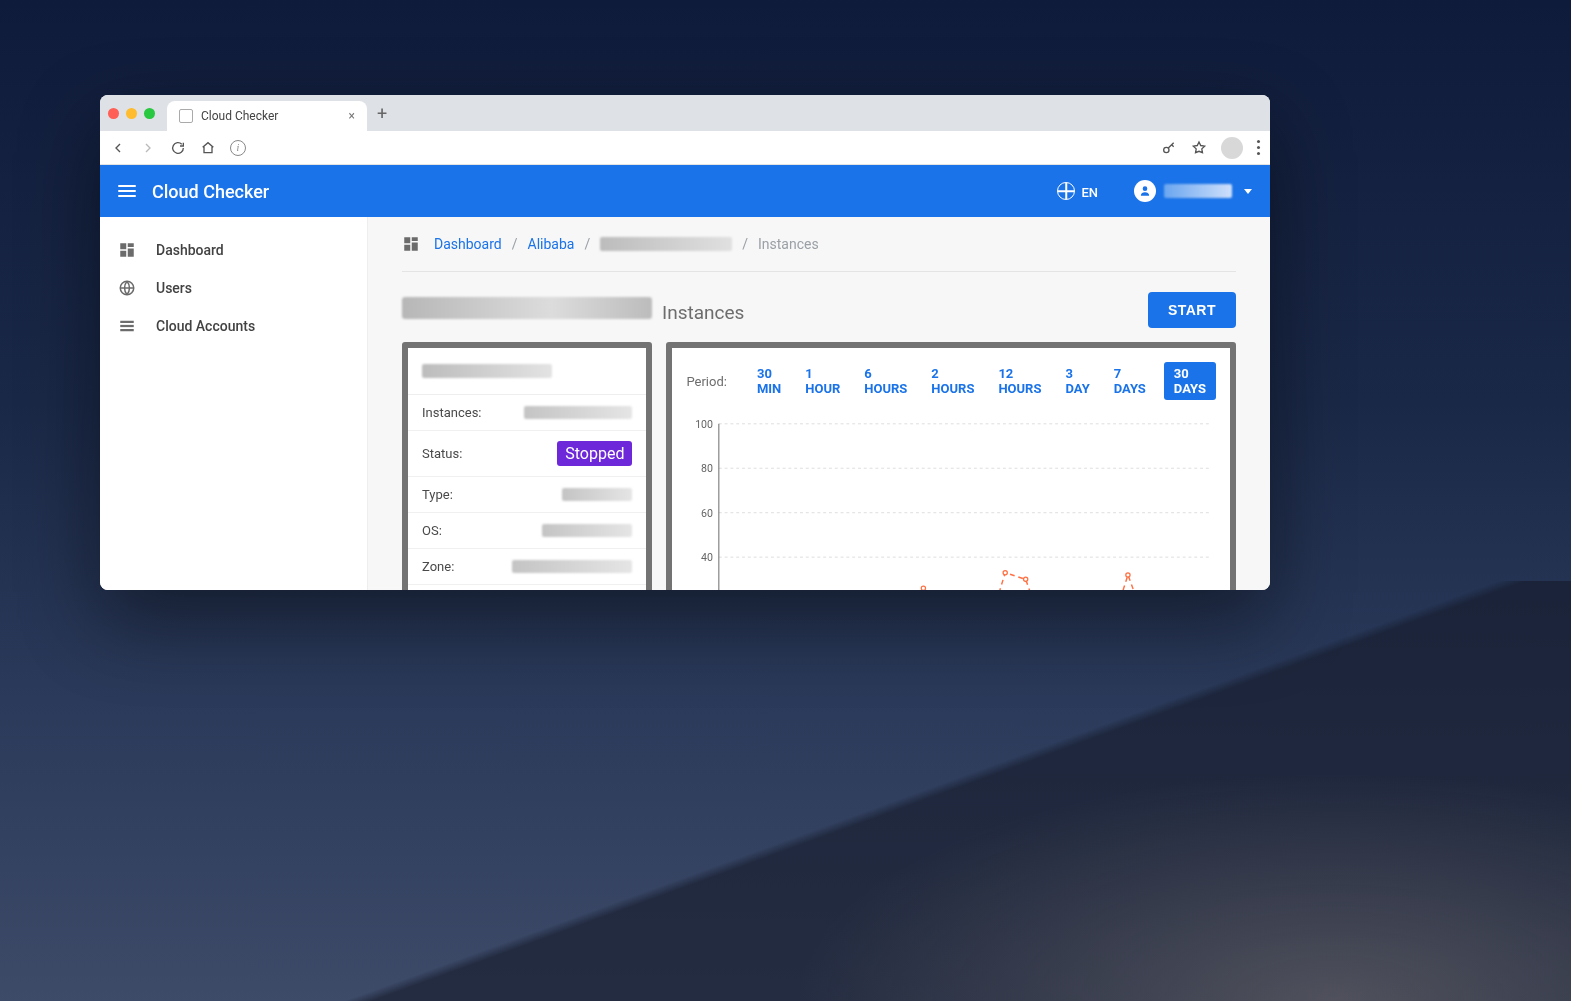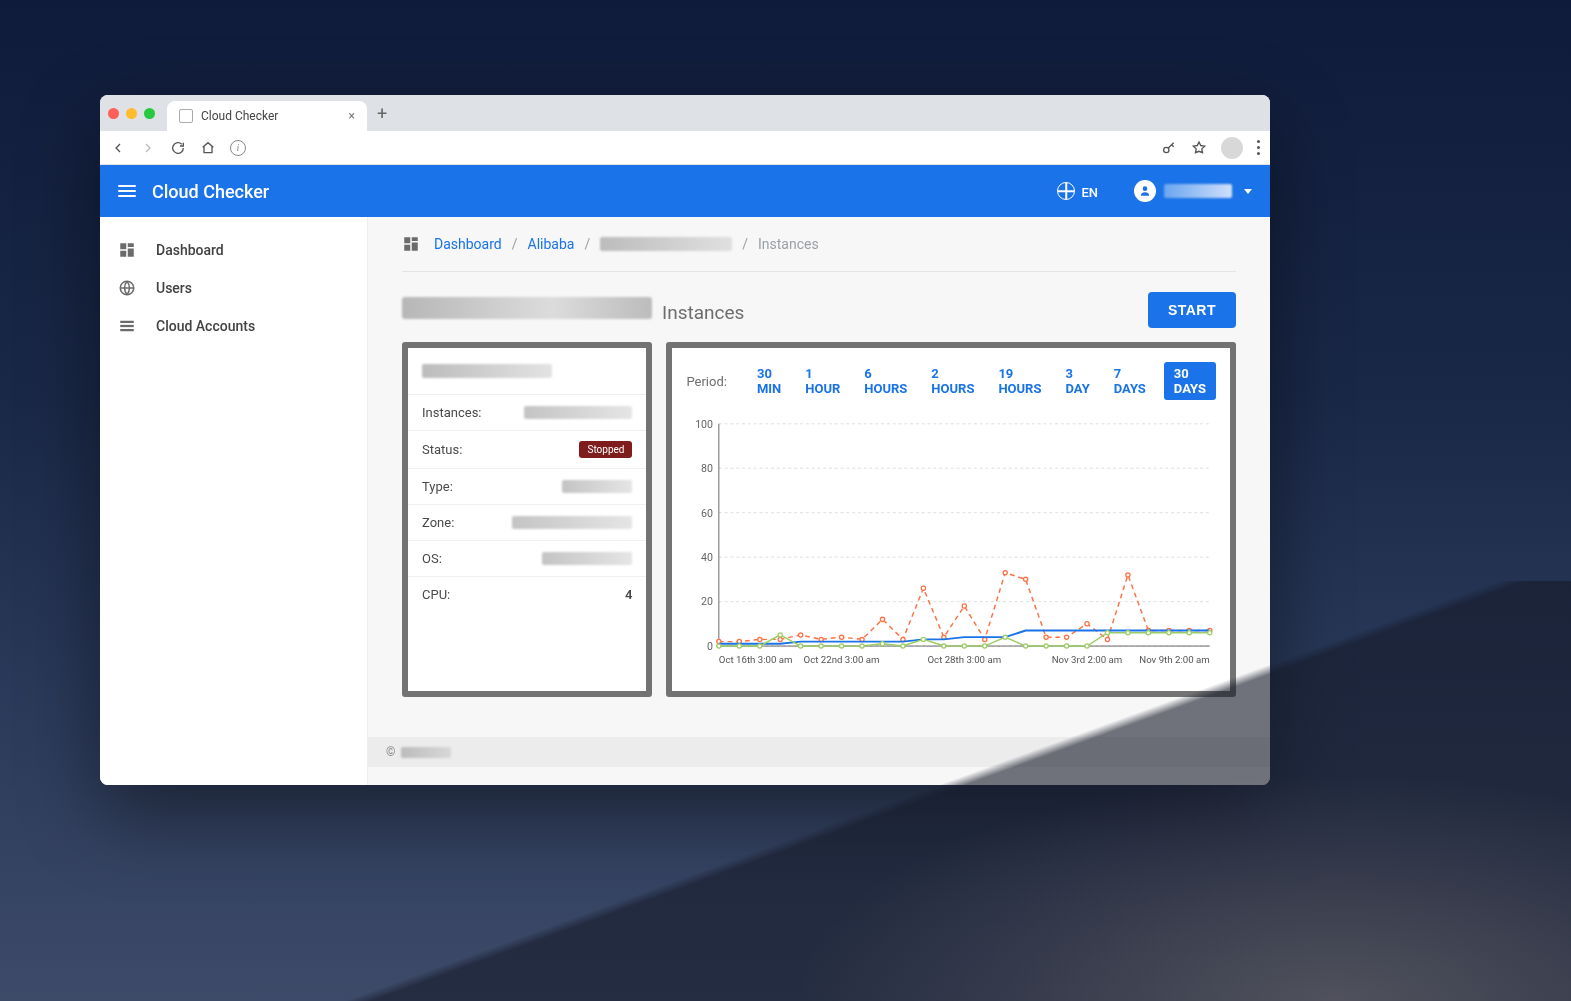--- a/index.html
+++ b/index.html
@@ -10,21 +10,21 @@
     height: 1001px;
     overflow: hidden;
     position: relative;
   }
   
   .browser {
     position: absolute;
     left: 100px;
     top: 95px;
     width: 1170px;
-    height: 690px;
+    height: 495px;
     background: #fff;
     border-radius: 8px;
     box-shadow: 0 30px 80px rgba(0,0,0,.45);
     overflow: hidden;
     display: flex;
     flex-direction: column;
   }
   .tabstrip {
     height: 36px;
     background: #dee1e6;
@@ -113,21 +113,21 @@
   .start-btn{background:#1a73e8;color:#fff;border:none;border-radius:4px;padding:10px 20px;font-size:14px;font-weight:600;letter-spacing:.5px;cursor:pointer}
 
   .cards{display:flex;gap:14px;align-items:stretch}
   .card{background:#fff;border:6px solid #737373;border-radius:3px}
   .info-card{width:282px;display:flex;flex-direction:column}
   .info-head{padding:16px 14px;border-bottom:1px solid #eee}
   .info-head .blur{width:130px;height:14px;background:linear-gradient(90deg,#bcbcbc,#e3e3e3);filter:blur(1px);border-radius:2px}
   .info-row{display:flex;justify-content:space-between;align-items:center;padding:10px 14px;border-bottom:1px solid #f0f0f0;font-size:13px;color:#4a4a4a}
   .info-row:last-of-type{border-bottom:none;flex:1;align-items:flex-start}
   .val-blur{width:108px;height:13px;background:linear-gradient(90deg,#c4c4c4,#e5e5e5);filter:blur(1px);border-radius:2px}
-  .badge-stopped{background:#7f1d1d;color:#fff;font-size:10px;padding:3px 8px;border-radius:3px}
+  .badge-stopped{background:#6d28d9;color:#fff;font-size:16px;padding:3px 8px;border-radius:3px}
 
   .chart-card{flex:1;padding:14px 14px 20px;display:flex;flex-direction:column}
   .period-row{display:flex;align-items:center;gap:12px;font-size:13px}
   .period-label{color:#6d6d6d}
   .period-opt{color:#1a73e8;font-weight:700;cursor:pointer;padding:4px 6px;border-radius:3px}
   .period-opt.active{background:#1a73e8;color:#fff;padding:4px 10px}
   .period-row .gap{flex:1}
 
   .chart{flex:1;margin-top:16px;position:relative}
 
@@ -289,42 +289,42 @@
           </div>
           <div class="info-row">
             <span>Status:</span>
             <span class="badge-stopped">Stopped</span>
           </div>
           <div class="info-row">
             <span>Type:</span>
             <span class="val-blur" style="width:70px"></span>
           </div>
           <div class="info-row">
+            <span>OS:</span>
+            <span class="val-blur" style="width:90px"></span>
+          </div>
+          <div class="info-row">
             <span>Zone:</span>
             <span class="val-blur" style="width:120px"></span>
-          </div>
-          <div class="info-row">
-            <span>OS:</span>
-            <span class="val-blur" style="width:90px"></span>
           </div>
           <div class="info-row">
             <span>CPU:</span>
             <span style="font-weight:600">4</span>
           </div>
         </div>
 
         <div class="card chart-card">
           <div class="period-row">
             <span class="period-label">Period:</span>
             <div class="gap"></div>
             <span class="period-opt">30 MIN</span>
             <span class="period-opt">1 HOUR</span>
             <span class="period-opt">6 HOURS</span>
             <span class="period-opt">2 HOURS</span>
-            <span class="period-opt">19 HOURS</span>
+            <span class="period-opt">12 HOURS</span>
             <span class="period-opt">3 DAY</span>
             <span class="period-opt">7 DAYS</span>
             <span class="period-opt active">30 DAYS</span>
           </div>
           <div class="chart" id="chart"><svg viewBox="0 0 548 260" width="100%" height="100%">
                 <line x1="34" x2="542" y1="236" y2="236" stroke="#ddd" stroke-dasharray="3 3"></line>
                 <text x="28" y="240" text-anchor="end" font-size="11" fill="#666">0</text>
                 <line x1="34" x2="542" y1="190" y2="190" stroke="#ddd" stroke-dasharray="3 3"></line>
                 <text x="28" y="194" text-anchor="end" font-size="11" fill="#666">20</text>
                 <line x1="34" x2="542" y1="144" y2="144" stroke="#ddd" stroke-dasharray="3 3"></line>

